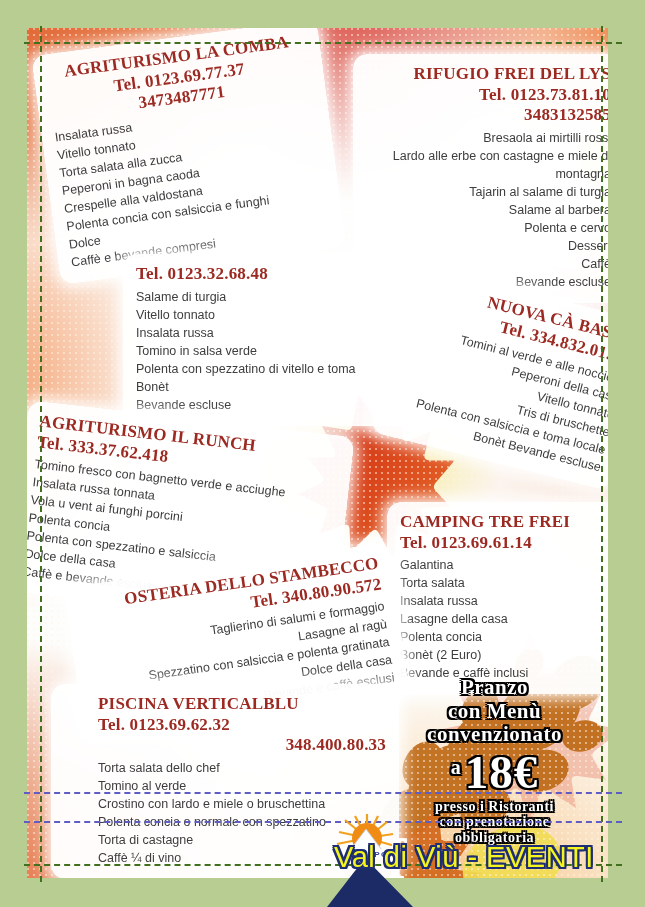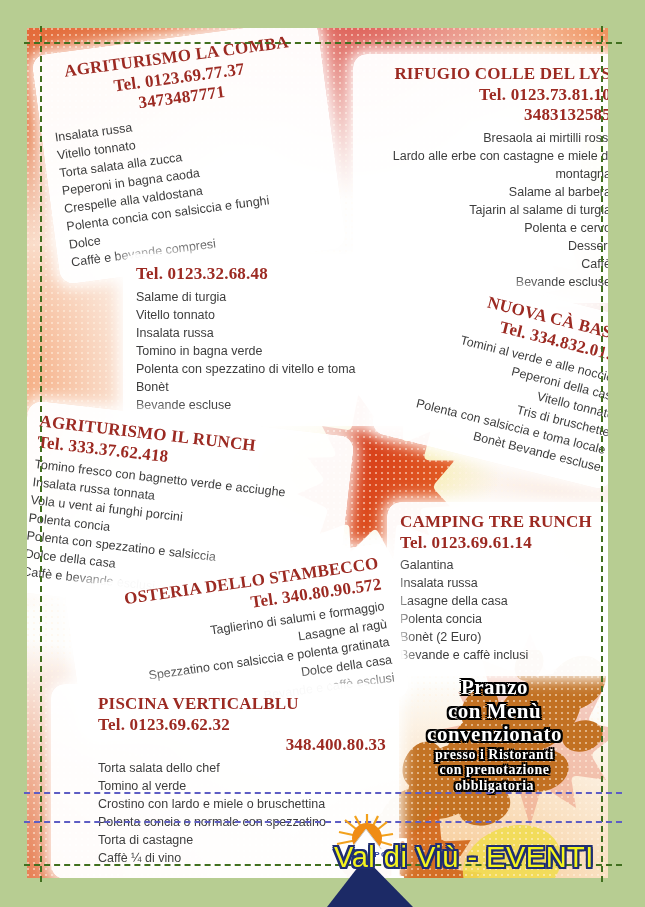--- a/index.html
+++ b/index.html
@@ -144,49 +144,49 @@
           <div class="mi">Peperoni in bagna caoda</div>
           <div class="mi">Crespelle alla valdostana</div>
           <div class="mi">Polenta concia con salsiccia e funghi</div>
           <div class="mi">Dolce</div>
           <div class="mi">Caffè e bevande compresi</div>
         </div>
     </div>
 
     <div class="card" id="card-rifugio">
       <div class="card-head">
-        <div class="card-title">RIFUGIO COLLE DEL LYS</div>
+        <div class="card-title">RIFUGIO FREI DEL LYS</div>
         <div>
             <div class="tel-line">Tel. 0123.73.81.10</div>
             <div class="tel-line">3483132585</div>
           </div>
       </div>
       <div class="card-items">
           <div class="mi">Bresaola ai mirtilli rossi</div>
           <div class="mi">Lardo alle erbe con castagne e miele di montagna</div>
+          <div class="mi">Tajarin al salame di turgia</div>
           <div class="mi">Salame al barbera</div>
-          <div class="mi">Tajarin al salame di turgia</div>
           <div class="mi">Polenta e cervo</div>
           <div class="mi">Dessert</div>
           <div class="mi">Caffè</div>
           <div class="mi">Bevande escluse</div>
         </div>
     </div>
 
     <div class="card" id="card-moderno">
       <div class="card-head">
         <div>
             <div class="tel-line">Tel. 0123.32.68.48</div>
           </div>
       </div>
       <div class="card-items">
           <div class="mi">Salame di turgia</div>
           <div class="mi">Vitello tonnato</div>
           <div class="mi">Insalata russa</div>
-          <div class="mi">Tomino in bagna verde</div>
+          <div class="mi">Tomino in salsa verde</div>
           <div class="mi">Polenta con spezzatino di vitello e toma</div>
           <div class="mi">Bonèt</div>
           <div class="mi">Bevande escluse</div>
         </div>
     </div>
 
     <div class="card" id="card-cabassa">
       <div class="card-head">
         <div class="card-title">NUOVA CÀ BASSA</div>
         <div>
@@ -216,27 +216,28 @@
           <div class="mi">Vola u vent ai funghi porcini</div>
           <div class="mi">Polenta concia</div>
           <div class="mi">Polenta con spezzatino e salsiccia</div>
           <div class="mi">Dolce della casa</div>
           <div class="mi">Caffè e bevande esclusi</div>
         </div>
     </div>
 
     <div class="card" id="card-camping">
       <div class="card-head">
-        <div class="card-title">CAMPING TRE RUNCH</div>
+        <div class="card-title">CAMPING TRE FREI</div>
         <div>
             <div class="tel-line">Tel. 0123.69.61.14</div>
           </div>
       </div>
       <div class="card-items">
           <div class="mi">Galantina</div>
+          <div class="mi">Torta salata</div>
           <div class="mi">Insalata russa</div>
           <div class="mi">Lasagne della casa</div>
           <div class="mi">Polenta concia</div>
           <div class="mi">Bonèt  (2 Euro)</div>
           <div class="mi">Bevande e caffè inclusi</div>
         </div>
     </div>
 
     <div class="card" id="card-osteria">
       <div class="card-head">
@@ -271,20 +272,24 @@
           <div class="mi">Caffè  ¼ di vino</div>
         </div>
     </div>
 
     <div class="promo">
       <div>
           <div class="promo-line">Pranzo</div>
           <div class="promo-line">con Menù</div>
           <div class="promo-line">convenzionato</div>
         </div>
+      <div class="promo-price-row">
+        <span class="promo-price-prefix">a</span>
+        <span class="promo-price">18€</span>
+      </div>
       <div class="promo-sub">
           <div class="promo-line">presso i Ristoranti</div>
           <div class="promo-line">con prenotazione</div>
           <div class="promo-line">obbligatoria</div>
         </div>
     </div>
 
   </div>
 
   <div class="mark mark-v" style="left:40px"></div>

